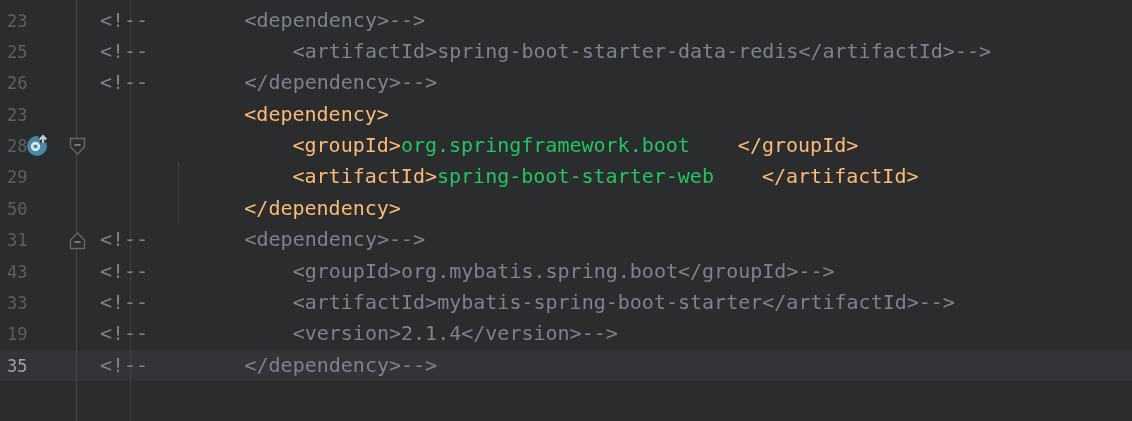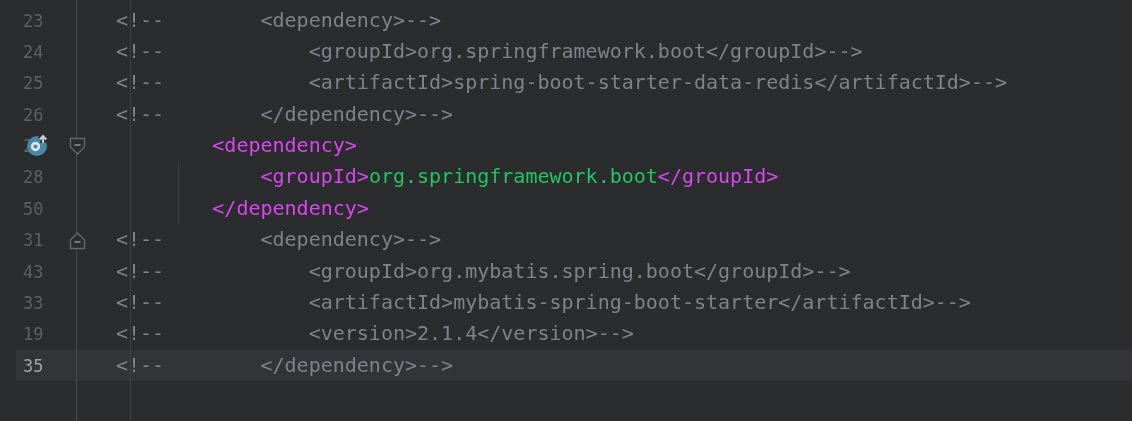--- a/index.html
+++ b/index.html
@@ -5,34 +5,34 @@
   html,body{margin:0;padding:0;background:#2b2c2e;}
   .editor{
     position:relative;width:1132px;height:421px;overflow:hidden;
     background:#2b2c2e;
     font-family:"DejaVu Sans Mono","Liberation Mono",monospace;
   }
   .guide{position:absolute;width:1px;z-index:1;}
   .guide.gutter-line{left:76px;top:0;bottom:0;background:#47494e;}
   .guide.indent-4{left:130px;top:0;bottom:0;background:#3e4044;}
   .guide.indent-8{left:178px;top:162px;height:62px;background:#3e4044;}
-  .rows{position:absolute;top:4.6px;left:16px;right:0;}
+  .rows{position:absolute;top:4.6px;left:0;right:0;}
   .row{position:relative;height:31.38px;line-height:31.38px;width:1132px;}
   .row.active{background:#323438;}
   .ln{
     position:absolute;left:7px;top:1px;z-index:2;
     font-size:17px;color:#5c6066;
   }
   .row.active .ln{color:#a3a3a3;}
   .code{
     display:block;position:relative;z-index:2;
     padding-left:100px;font-size:20px;white-space:pre;
   }
   .seg-comment{color:#7d828c;}
-  .seg-tag{color:#d946ef;}
+  .seg-tag{color:#fdba74;margin-left:48px;}
   .seg-text{color:#22c55e;}
   .gutter-icon{position:absolute;left:26px;top:133px;z-index:3;}
   .fold-marker{position:absolute;left:69px;z-index:3;}
   .fold-marker.start{top:137px;}
   .fold-marker.end{top:231px;}
 </style>
 </head>
 <body>
 
 <div class="editor">
@@ -40,38 +40,38 @@
   <div class="guide gutter-line"></div>
   <div class="guide indent-4"></div>
   <div class="guide indent-8"></div>
 
   <div class="rows" id="rows">
       <div class="row">
         <span class="ln">23</span>
         <span class="code"><span class="seg-comment">&lt;!--        &lt;dependency&gt;--&gt;</span></span>
       </div>
       <div class="row">
-        <span class="ln">24</span>
-        <span class="code"><span class="seg-comment">&lt;!--            &lt;groupId&gt;org.springframework.boot&lt;/groupId&gt;--&gt;</span></span>
-      </div>
-      <div class="row">
         <span class="ln">25</span>
         <span class="code"><span class="seg-comment">&lt;!--            &lt;artifactId&gt;spring-boot-starter-data-redis&lt;/artifactId&gt;--&gt;</span></span>
       </div>
       <div class="row">
         <span class="ln">26</span>
         <span class="code"><span class="seg-comment">&lt;!--        &lt;/dependency&gt;--&gt;</span></span>
       </div>
       <div class="row">
         <span class="ln">23</span>
         <span class="code"><span class="seg-text">        </span><span class="seg-tag">&lt;dependency&gt;</span></span>
       </div>
       <div class="row">
         <span class="ln">28</span>
         <span class="code"><span class="seg-text">            </span><span class="seg-tag">&lt;groupId&gt;</span><span class="seg-text">org.springframework.boot</span><span class="seg-tag">&lt;/groupId&gt;</span></span>
+      </div>
+      <div class="row">
+        <span class="ln">29</span>
+        <span class="code"><span class="seg-text">            </span><span class="seg-tag">&lt;artifactId&gt;</span><span class="seg-text">spring-boot-starter-web</span><span class="seg-tag">&lt;/artifactId&gt;</span></span>
       </div>
       <div class="row">
         <span class="ln">50</span>
         <span class="code"><span class="seg-text">        </span><span class="seg-tag">&lt;/dependency&gt;</span></span>
       </div>
       <div class="row">
         <span class="ln">31</span>
         <span class="code"><span class="seg-comment">&lt;!--        &lt;dependency&gt;--&gt;</span></span>
       </div>
       <div class="row">

